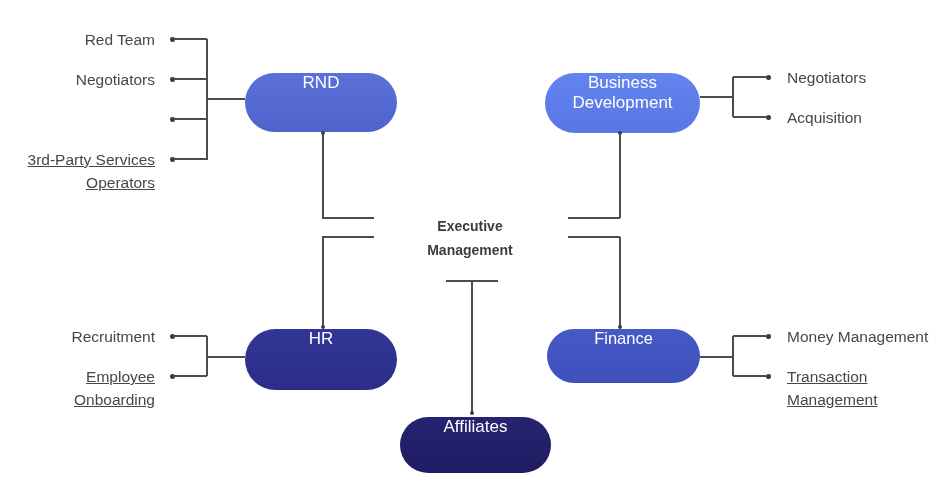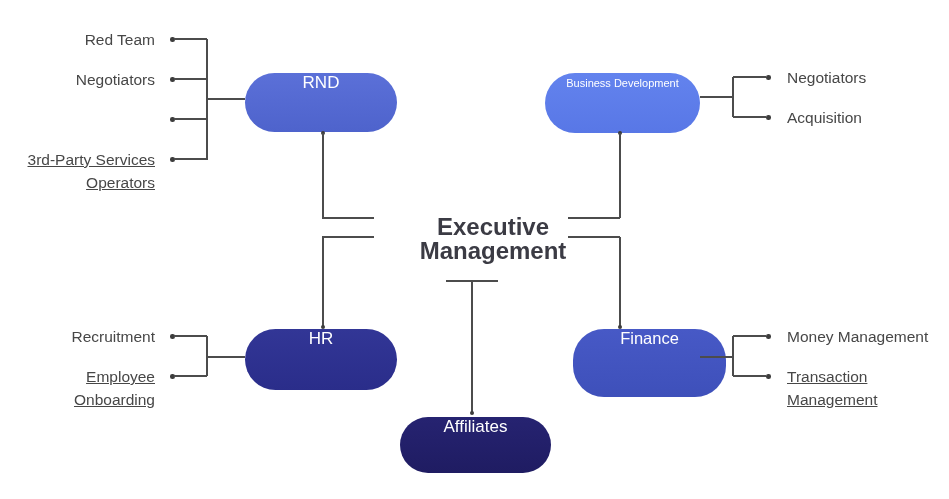--- a/index.html
+++ b/index.html
@@ -28,27 +28,27 @@
     border-radius:31px;
     display:flex;align-items:flex-start;justify-content:center;
     color:#ffffff;text-align:center;
   }
   .pill-rnd{background:linear-gradient(180deg,#5b70d8,#4e63cc);}
   .pill-bd{background:linear-gradient(180deg,#6383ee,#5877e6);}
   .pill-hr{background:linear-gradient(180deg,#323696,#2a2d8a);}
   .pill-fin{background:linear-gradient(180deg,#4759c6,#3e50ba);}
   .pill-aff{background:linear-gradient(180deg,#262371,#1f1c62);}
   .pill-label{font-size:17px;}
-  .pill-label.small{font-size:11px;line-height:20px;width:120px;}
+  .pill-label.small{font-size:17px;line-height:20px;width:120px;}
   
   .title{
     position:absolute;
-    left:418px;top:215px;width:150px;
+    left:395px;top:215px;width:150px;
     text-align:center;
-    font-size:24px;font-weight:bold;line-height:23.5px;
+    font-size:14px;font-weight:bold;line-height:23.5px;
     color:#3b3b44;
   }
 </style>
 </head>
 <body>
 
 <div class="canvas">
 
   <div class="title">Executive Management</div>
 
@@ -106,21 +106,21 @@
   <div class="dot" style="left:170px;top:374px;"></div>
   <div class="hl" style="left:174px;top:335.25px;width:33px;"></div>
   <div class="hl" style="left:174px;top:375.25px;width:33px;"></div>
   <div class="vl" style="left:206.25px;top:336px;height:40px;"></div>
   <div class="hl" style="left:207px;top:356.25px;width:38px;"></div>
 
   <div class="hl" style="left:568px;top:236.25px;width:52px;"></div>
   <div class="vl" style="left:619.25px;top:237px;height:89px;"></div>
   <div class="dot" style="left:617.75px;top:324.5px;"></div>
 
-  <div class="pill pill-fin" style="left:573px;top:329px;width:153px;height:68px;">
+  <div class="pill pill-fin" style="left:547px;top:329px;width:153px;height:54px;">
     <span class="pill-label" style="font-size:16.5px;">Finance</span>
   </div>
 
   <div class="hl" style="left:700px;top:356.25px;width:33px;"></div>
   <div class="vl" style="left:732.25px;top:336px;height:40px;"></div>
   <div class="hl" style="left:733px;top:335.25px;width:33px;"></div>
   <div class="hl" style="left:733px;top:375.25px;width:33px;"></div>
   <div class="dot" style="left:766px;top:334px;"></div>
   <div class="dot" style="left:766px;top:374px;"></div>
   <div class="lbl" style="left:787px;top:325px;">Money Management</div>

